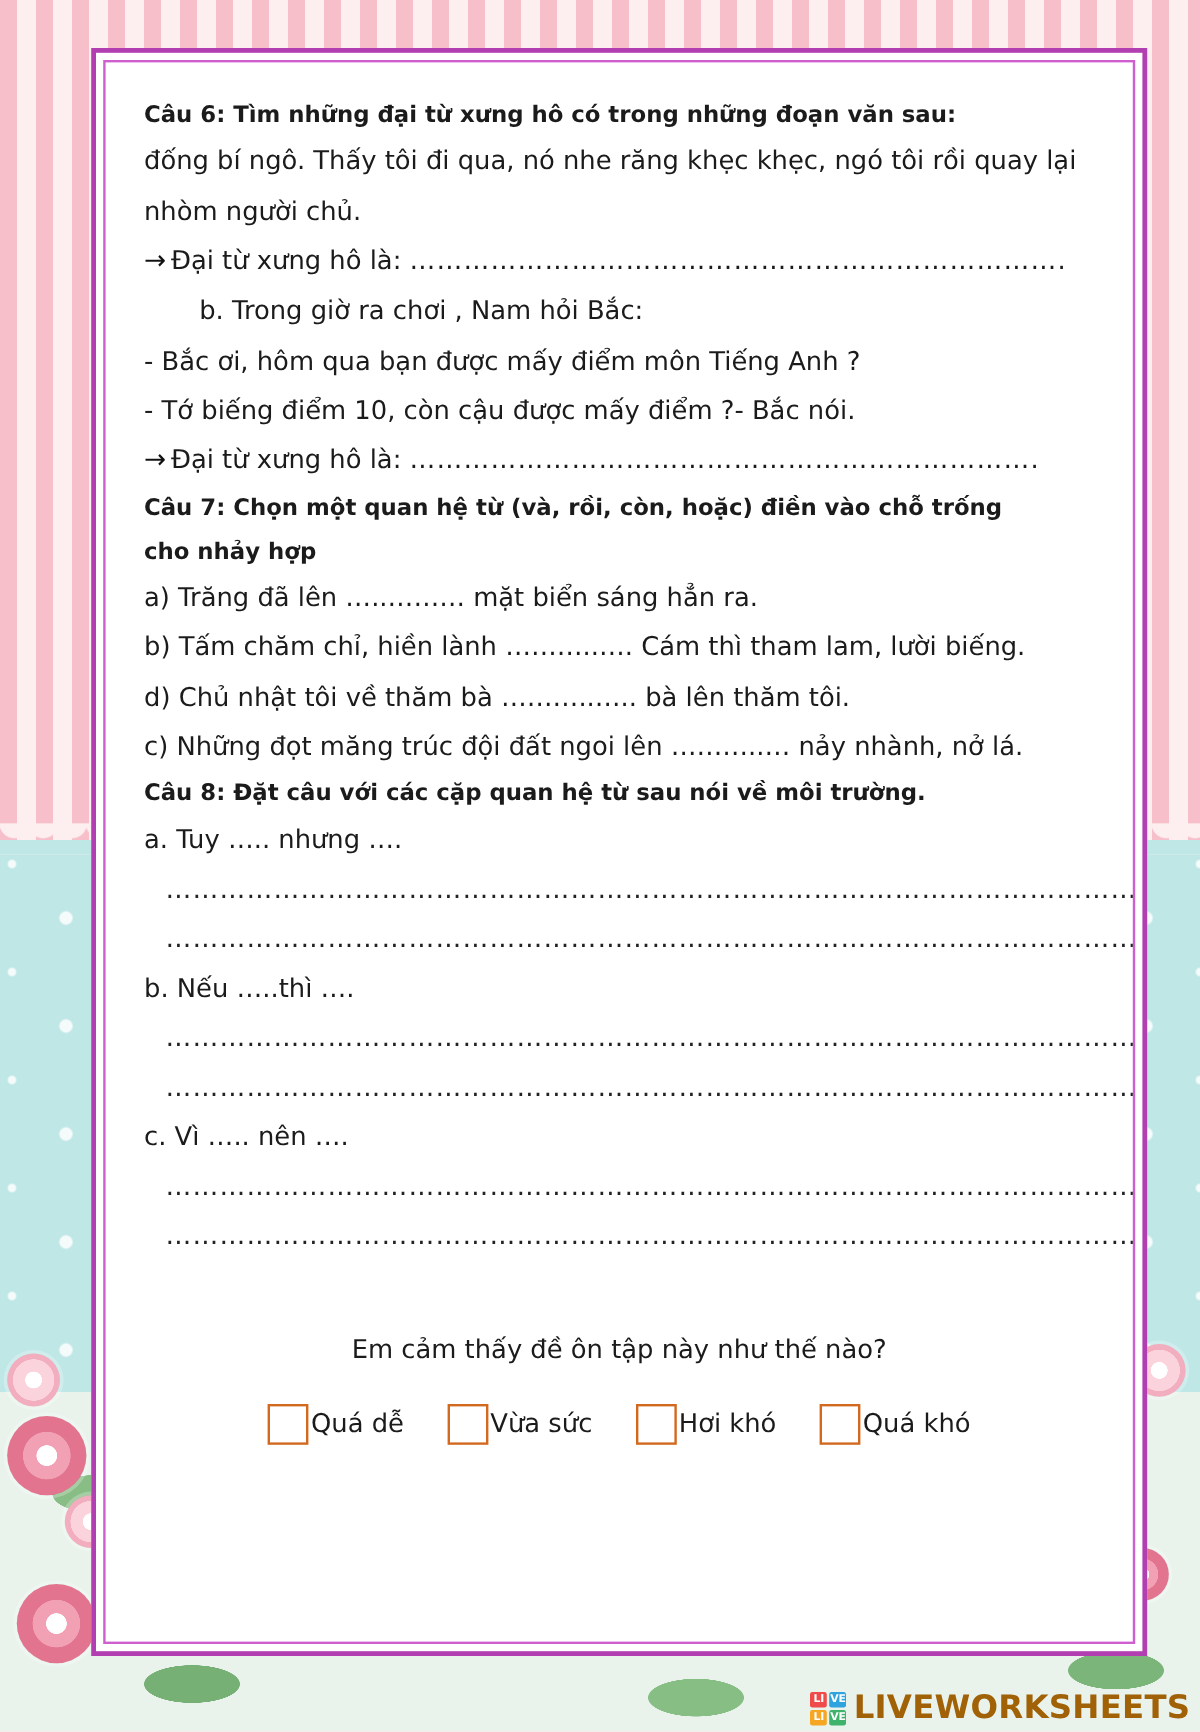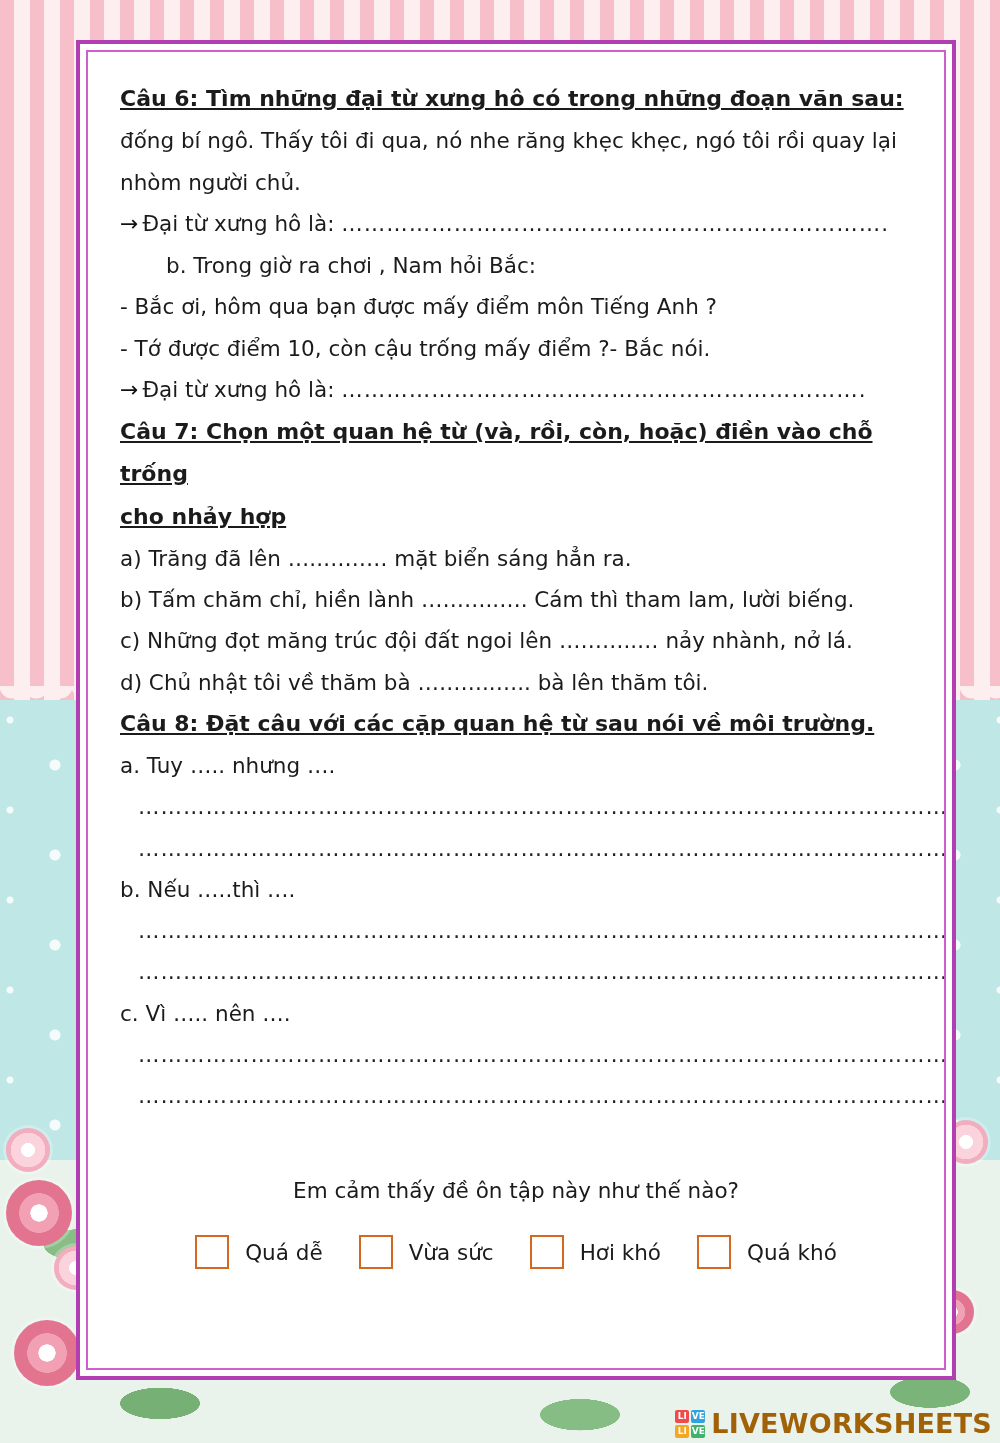--- a/index.html
+++ b/index.html
@@ -110,22 +110,21 @@
     overflow: hidden;
   }
   .content {
     padding: 26px 32px 18px 32px;
     color: #1b1b1b;
     font-size: 21.5px;
     line-height: 1.92;
   }
   .q-head {
     font-weight: bold;
-    font-size: 22px;
-    text-decoration: underline;
+    font-size: 19px;
   }
   .indent {
     display: block;
     text-indent: 46px;
   }
   .line {
     display: block;
   }
   .arrow-line {
     display: block;
@@ -157,21 +156,21 @@
   .options {
     margin-top: 20px;
     display: flex;
     justify-content: center;
     align-items: center;
     gap: 36px;
   }
   .option {
     display: flex;
     align-items: center;
-    gap: 16px;
+    gap: 2px;
     font-size: 21.5px;
   }
   .checkbox {
     width: 34px;
     height: 34px;
     border: 2px solid #d2691e;
     background: #ffffff;
     box-sizing: border-box;
     cursor: pointer;
   }
@@ -246,33 +245,33 @@
       <span class="line">đống bí ngô. Thấy tôi đi qua, nó nhe răng khẹc khẹc, ngó tôi rồi quay lại</span>
       <span class="line">nhòm người chủ.</span>
 
       <div class="arrow-line">
         <span class="arrow">→</span><span>Đại từ xưng hô là:</span>
         <span class="dots-fill">……………………………………………………………….</span>
       </div>
 
       <span class="line indent">b. Trong giờ ra chơi , Nam hỏi Bắc:</span>
       <span class="line">- Bắc ơi, hôm qua bạn được mấy điểm môn Tiếng Anh ?</span>
-      <span class="line">- Tớ được điểm 10, còn cậu trống mấy điểm ?- Bắc nói.</span>
+      <span class="line">- Tớ biếng điểm 10, còn cậu được mấy điểm ?- Bắc nói.</span>
 
       <div class="arrow-line">
         <span class="arrow">→</span><span>Đại từ xưng hô là:</span>
         <span class="dots-fill">…………………………………………………………….</span>
       </div>
 
       <div class="q-head">Câu 7: Chọn một quan hệ từ (và, rồi, còn, hoặc) điền vào chỗ trống</div>
       <div class="q-head">cho nhảy hợp</div>
       <span class="line">a) Trăng đã lên …..……… mặt biển sáng hẳn ra.</span>
       <span class="line">b) Tấm chăm chỉ, hiền lành ………..…. Cám thì tham lam, lười biếng.</span>
+      <span class="line">d) Chủ nhật tôi về thăm bà ………..…..  bà lên thăm tôi.</span>
       <span class="line">c) Những đọt măng trúc đội đất ngoi lên ………..… nảy nhành, nở lá.</span>
-      <span class="line">d) Chủ nhật tôi về thăm bà ………..…..  bà lên thăm tôi.</span>
 
       <div class="q-head">Câu 8: Đặt câu với các cặp quan hệ từ sau nói về môi trường.</div>
 
       <span class="line">a. Tuy ….. nhưng ….</span>
       <span class="blank-row">………………………………………………………………………………………………..</span>
       <span class="blank-row">………………………………………………………………………………………………..</span>
 
       <span class="line">b. Nếu …..thì ….</span>
       <span class="blank-row">………………………………………………………………………………………………..</span>
       <span class="blank-row">………………………………………………………………………………………………..</span>

